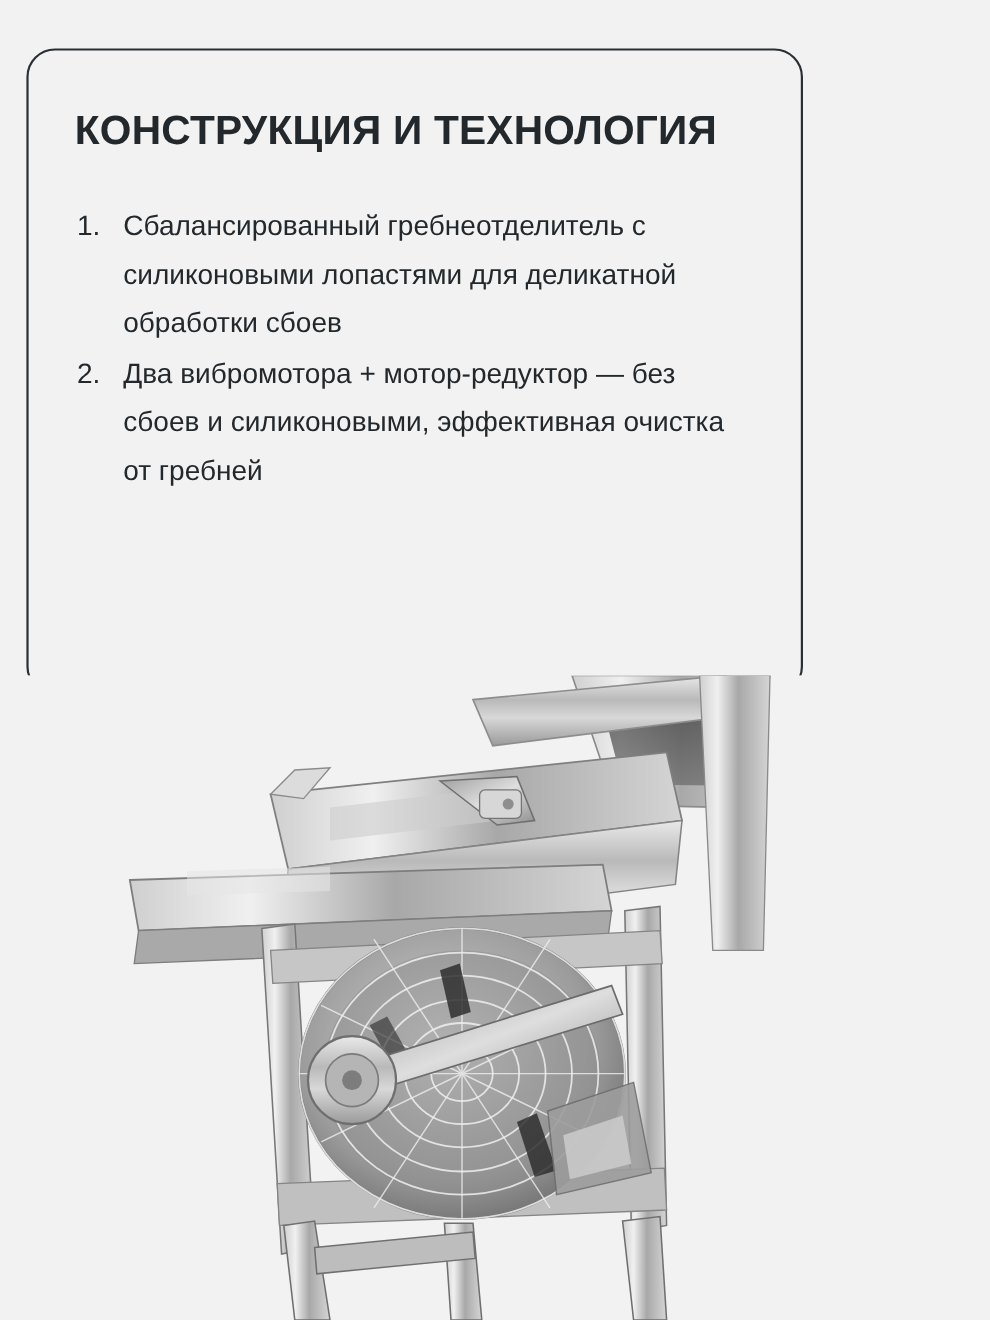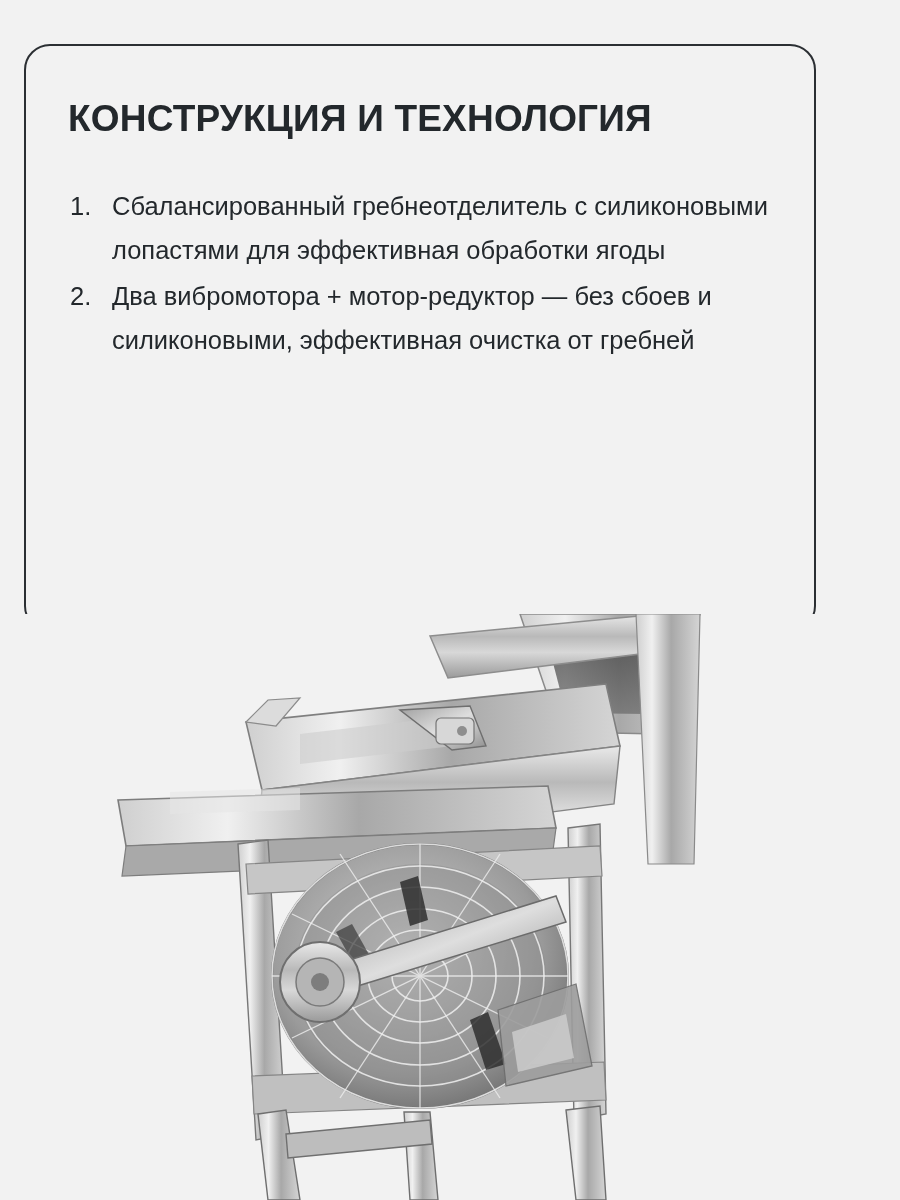--- a/index.html
+++ b/index.html
@@ -19,21 +19,21 @@
     height: 1200px;
     background: #f2f2f2;
     overflow: hidden;
   }
 
   
   .card {
     position: absolute;
     left: 24px;
     top: 44px;
-    width: 792px;
+    width: 706px;
     height: 588px;
     box-sizing: border-box;
     border: 2px solid #2b2f33;
     border-radius: 26px;
     background: #f2f2f2;
     padding: 52px 40px 0 42px;
   }
   .card-title {
     font-size: 37px;
     font-weight: bold;
@@ -84,21 +84,21 @@
   }
 </style>
 </head>
 <body>
 
 <div class="page">
 
   <div class="card">
     <h1 class="card-title">КОНСТРУКЦИЯ И ТЕХНОЛОГИЯ</h1>
     <ol class="list">
-      <li>Сбалансированный гребнеотделитель с силиконовыми лопастями для эффективная обработки ягоды</li>
+      <li>Сбалансированный гребнеотделитель с силиконовыми лопастями для деликатной обработки сбоев</li>
       <li>Два вибромотора + мотор-редуктор — без сбоев и силиконовыми, эффективная очистка от гребней</li>
     </ol>
   </div>
 
   <div class="photo">
     <svg width="900" height="586" viewBox="0 0 900 586" role="img" aria-label="machine">
       <defs>
         <linearGradient id="steel1" x1="0" y1="0" x2="0" y2="1">
           <stop offset="0%" stop-color="#e9e9e9"></stop>
           <stop offset="35%" stop-color="#b9b9b9"></stop>

